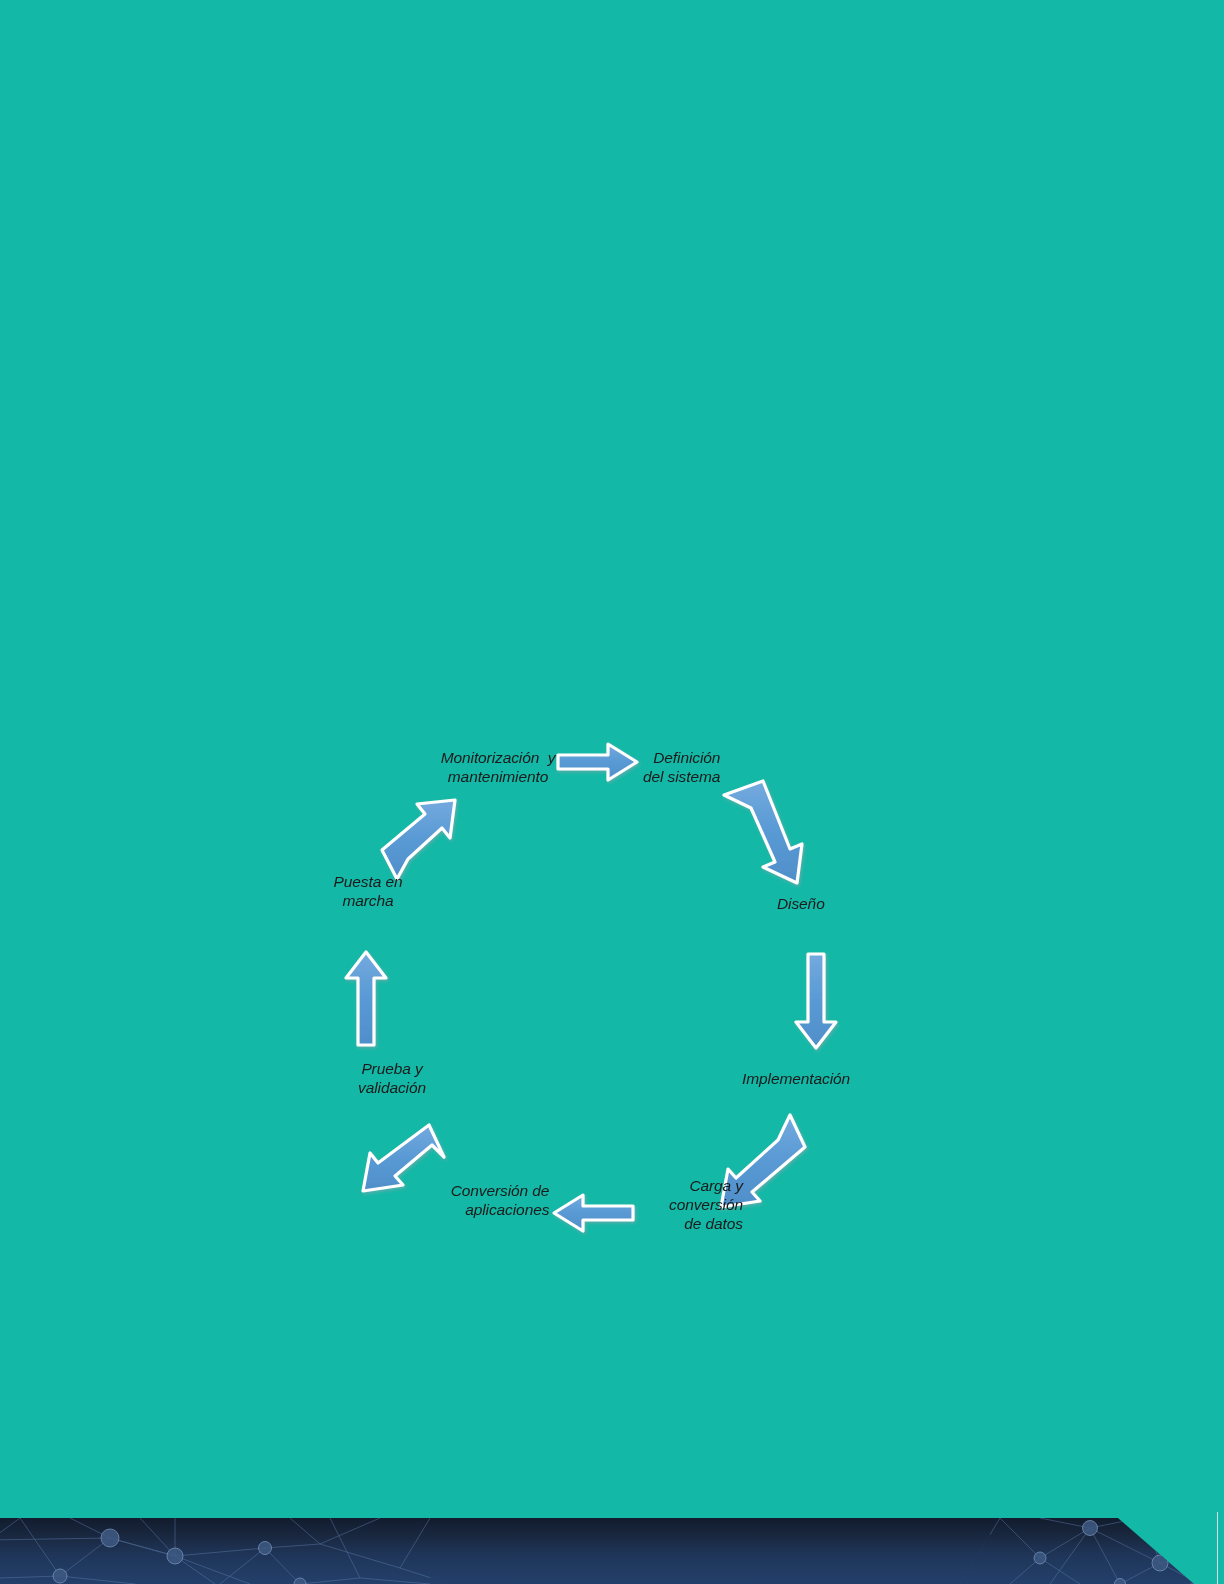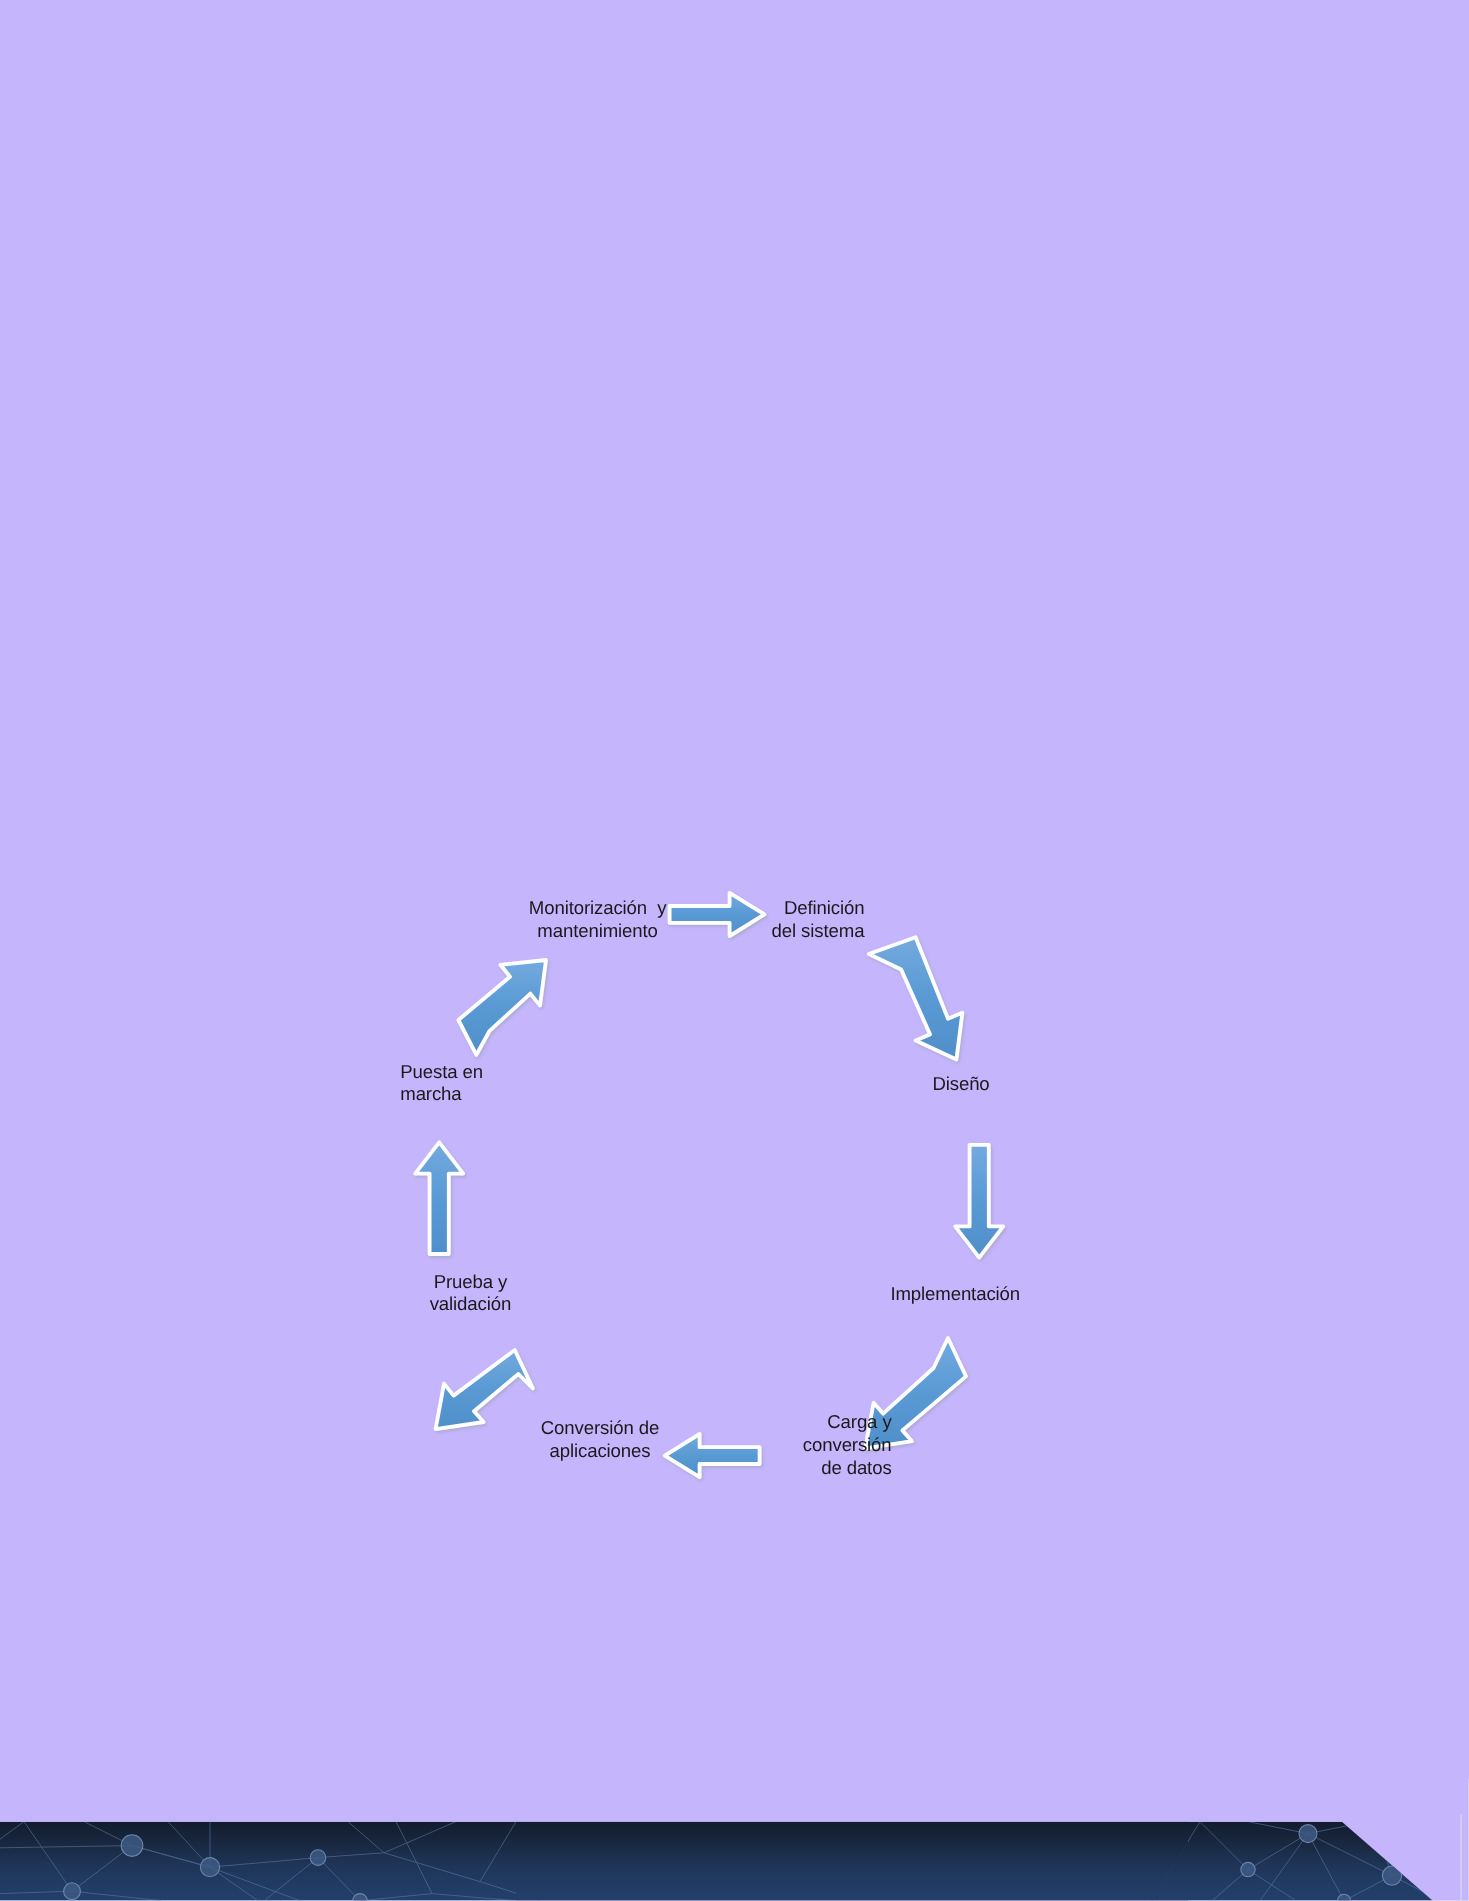--- a/index.html
+++ b/index.html
@@ -14,21 +14,22 @@
     position: relative;
     overflow: hidden;
     font-family: "Liberation Sans", sans-serif;
     -webkit-font-smoothing: antialiased;
   }
 
   
   #page {
     position: absolute;
     inset: 0;
-    background: #c4b5fd;
+    background: #14b8a6;
+    font-style: italic;
   }
 
   
   #right-rule {
     position: absolute;
     right: 6px;
     top: 1512px;
     width: 1px;
     height: 72px;
     background: #d9dde2;
@@ -60,23 +61,23 @@
     white-space: pre;
     font-family: "Liberation Sans", sans-serif;
   }
 
   
   #label-monitorizacion { left: 198px;  top: 48px;  text-align: center; transform: translateX(-50%); }
   #label-definicion     { left: 343px;  top: 48px;  text-align: right; }
   #label-diseno         { left: 477px;  top: 194px; text-align: right; }
   #label-implementacion { left: 442px;  top: 369px; text-align: center; }
   #label-carga          { left: 406px;  top: 476px; text-align: right; transform: translateX(-50%); }
-  #label-conversion     { left: 200px;  top: 481px; text-align: center; transform: translateX(-50%); }
+  #label-conversion     { left: 200px;  top: 481px; text-align: right; transform: translateX(-50%); }
   #label-prueba         { left: 92px;   top: 359px; text-align: center; transform: translateX(-50%); }
-  #label-puesta         { left: 68px;   top: 184px; transform: translateX(-50%); }
+  #label-puesta         { left: 68px;   top: 172px; text-align: center; transform: translateX(-50%); }
 
   
   #footer-band {
     position: absolute;
     left: 0;
     top: 1518px;
     width: 1224px;
     height: 66px;
     overflow: hidden;
   }

